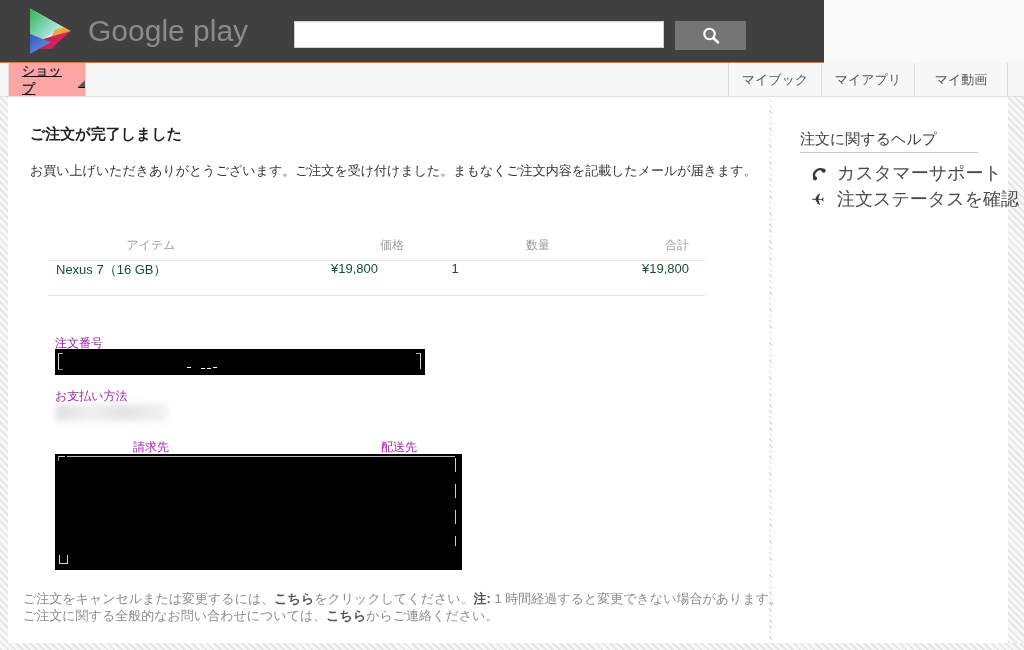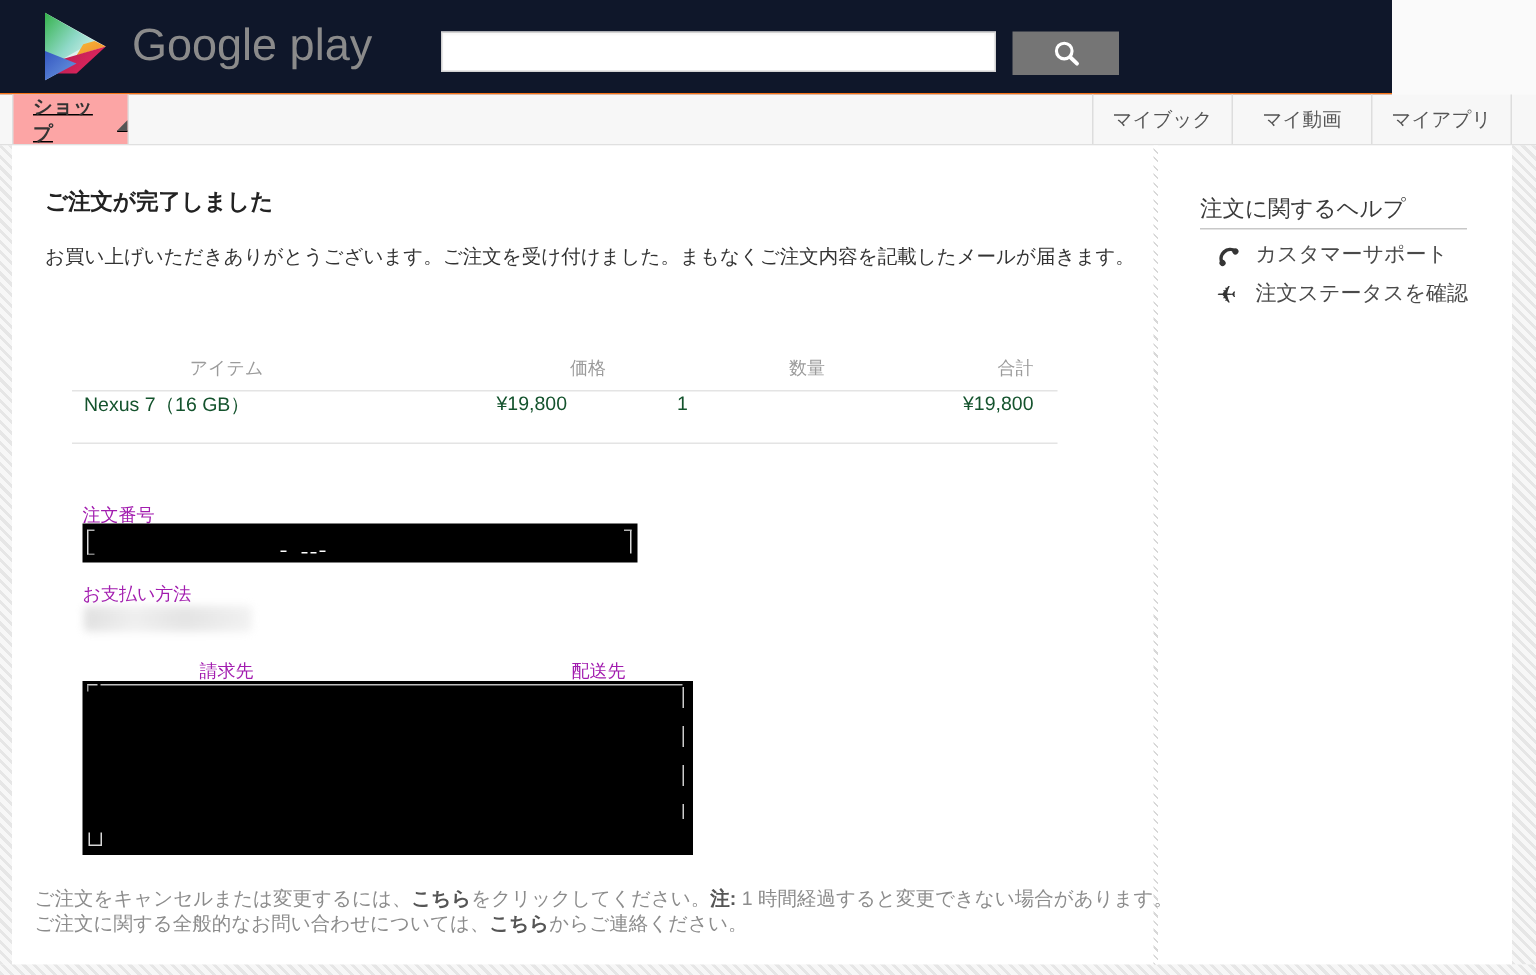--- a/index.html
+++ b/index.html
@@ -1,20 +1,20 @@
 <!DOCTYPE html>
 <html><head>
 <meta charset="utf-8">
 <style>
   html,body{margin:0;padding:0;}
   body{font-family:"Liberation Sans","DejaVu Sans",sans-serif;background:#fafafa;}
   #page{position:relative;width:1024px;height:650px;background:#fafafa;overflow:hidden;}
 
   
-  .header{position:absolute;left:0;top:0;width:928px;height:62px;background:#0f172a;border-bottom:1px solid #f97316;}
+  .header{position:absolute;left:0;top:0;width:824px;height:62px;background:#404040;border-bottom:5px solid #f97316;}
   .logo{position:absolute;left:28px;top:7px;height:48px;display:flex;align-items:center;cursor:pointer;}
   .logo svg{display:block;}
   .brand{margin-left:14px;font-size:30px;color:#8b8b8b;letter-spacing:0px;}
   .search-input{position:absolute;left:294px;top:21px;width:356px;height:25px;border:1px solid #d2d2d2;background:#fff;outline:none;font-size:14px;padding:0 6px;box-shadow:inset 0 1px 2px rgba(0,0,0,.04);}
   .search-btn{position:absolute;left:675px;top:21px;width:71px;height:29px;background:#757575;border:none;display:flex;align-items:center;justify-content:center;cursor:pointer;}
 
   
   .nav{position:absolute;left:0;top:63px;width:1024px;height:33px;background:#f7f7f7;border-bottom:1px solid #e0e0e0;}
   .shop-tab{position:absolute;left:8px;top:0;width:78px;height:33px;background:#fca5a5;border-left:1px solid #e0e0e0;border-right:1px solid #e0e0e0;display:flex;align-items:center;padding-left:13px;cursor:pointer;box-sizing:border-box;text-decoration:underline;}
   .shop-tab .lbl{font-size:13px;font-weight:bold;color:#333;}
@@ -60,21 +60,21 @@
 
   .footer-note{position:absolute;left:23px;font-size:13px;color:#8c8c8c;line-height:17px;}
   .footer-note .b{font-weight:bold;color:#555;}
   .footer-note .link{font-weight:bold;color:#555;cursor:pointer;}
 
   
   .sb-heading{position:absolute;left:800px;top:130px;font-size:15px;color:#3a3a3a;}
   .sb-rule{position:absolute;left:800px;top:152px;width:178px;height:1px;background:#c8c8c8;}
   .sb-item{position:absolute;left:808px;display:flex;align-items:center;cursor:pointer;}
   .sb-item .ic{width:20px;height:18px;display:flex;align-items:center;justify-content:center;margin-right:9px;}
-  .sb-item .tx{font-size:14px;color:#4a4a4a;}
+  .sb-item .tx{font-size:18px;color:#4a4a4a;}
   .plane{display:inline-block;transform:scaleX(-1);font-size:16px;color:#333;font-family:"DejaVu Sans",sans-serif;}
 </style>
 </head>
 <body>
 
 <div id="page">
 
   <div class="header">
     <div class="logo">
       <svg width="46" height="48" viewBox="0 0 60 64">
@@ -114,22 +114,22 @@
     </button>
   </div>
 
   <div class="nav">
     <div class="shop-tab">
       <span class="lbl">ショップ</span>
       <span class="tab-caret">◢</span>
     </div>
     <div class="nav-right">
       <div class="nav-item">マイブック</div>
+      <div class="nav-item">マイアプリ</div>
       <div class="nav-item">マイ動画</div>
-      <div class="nav-item">マイアプリ</div>
     </div>
   </div>
 
   <div class="content-bg"></div>
   <div class="edge-left stripe"></div>
   <div class="edge-right stripe"></div>
   <div class="edge-bottom stripe"></div>
   <div class="v-divider"></div>
 
   <div class="page-title">ご注文が完了しました</div>

